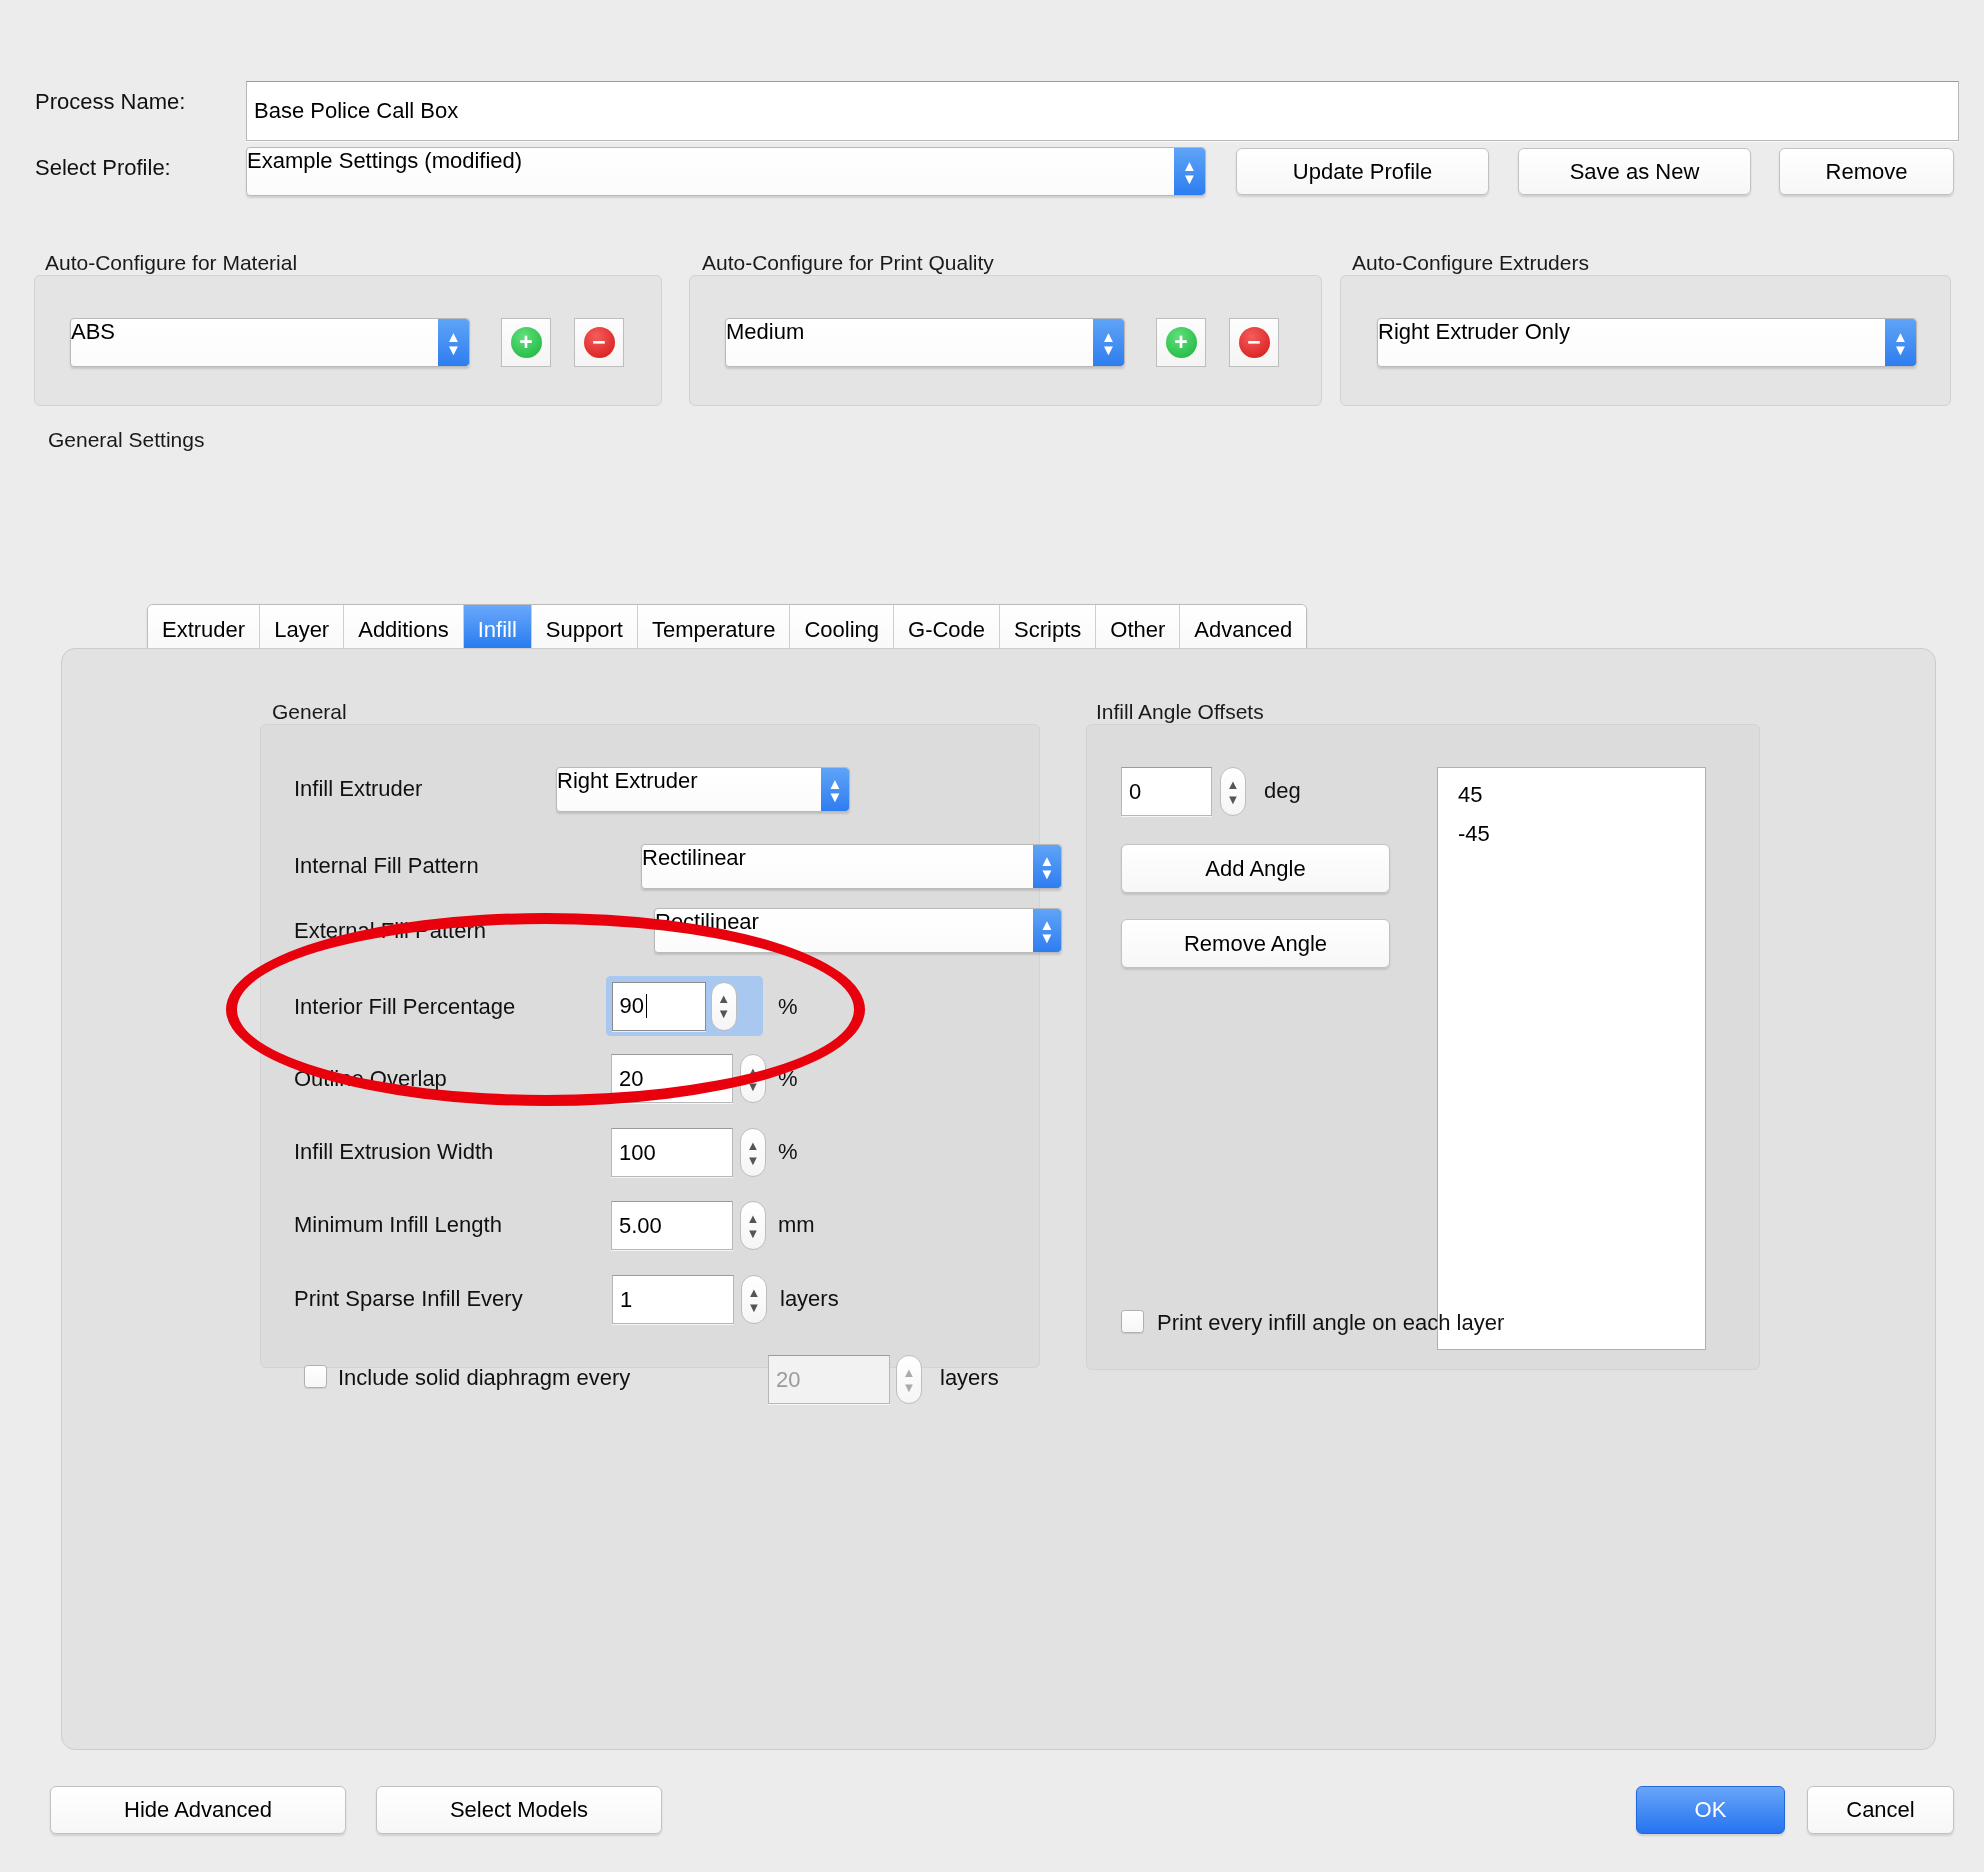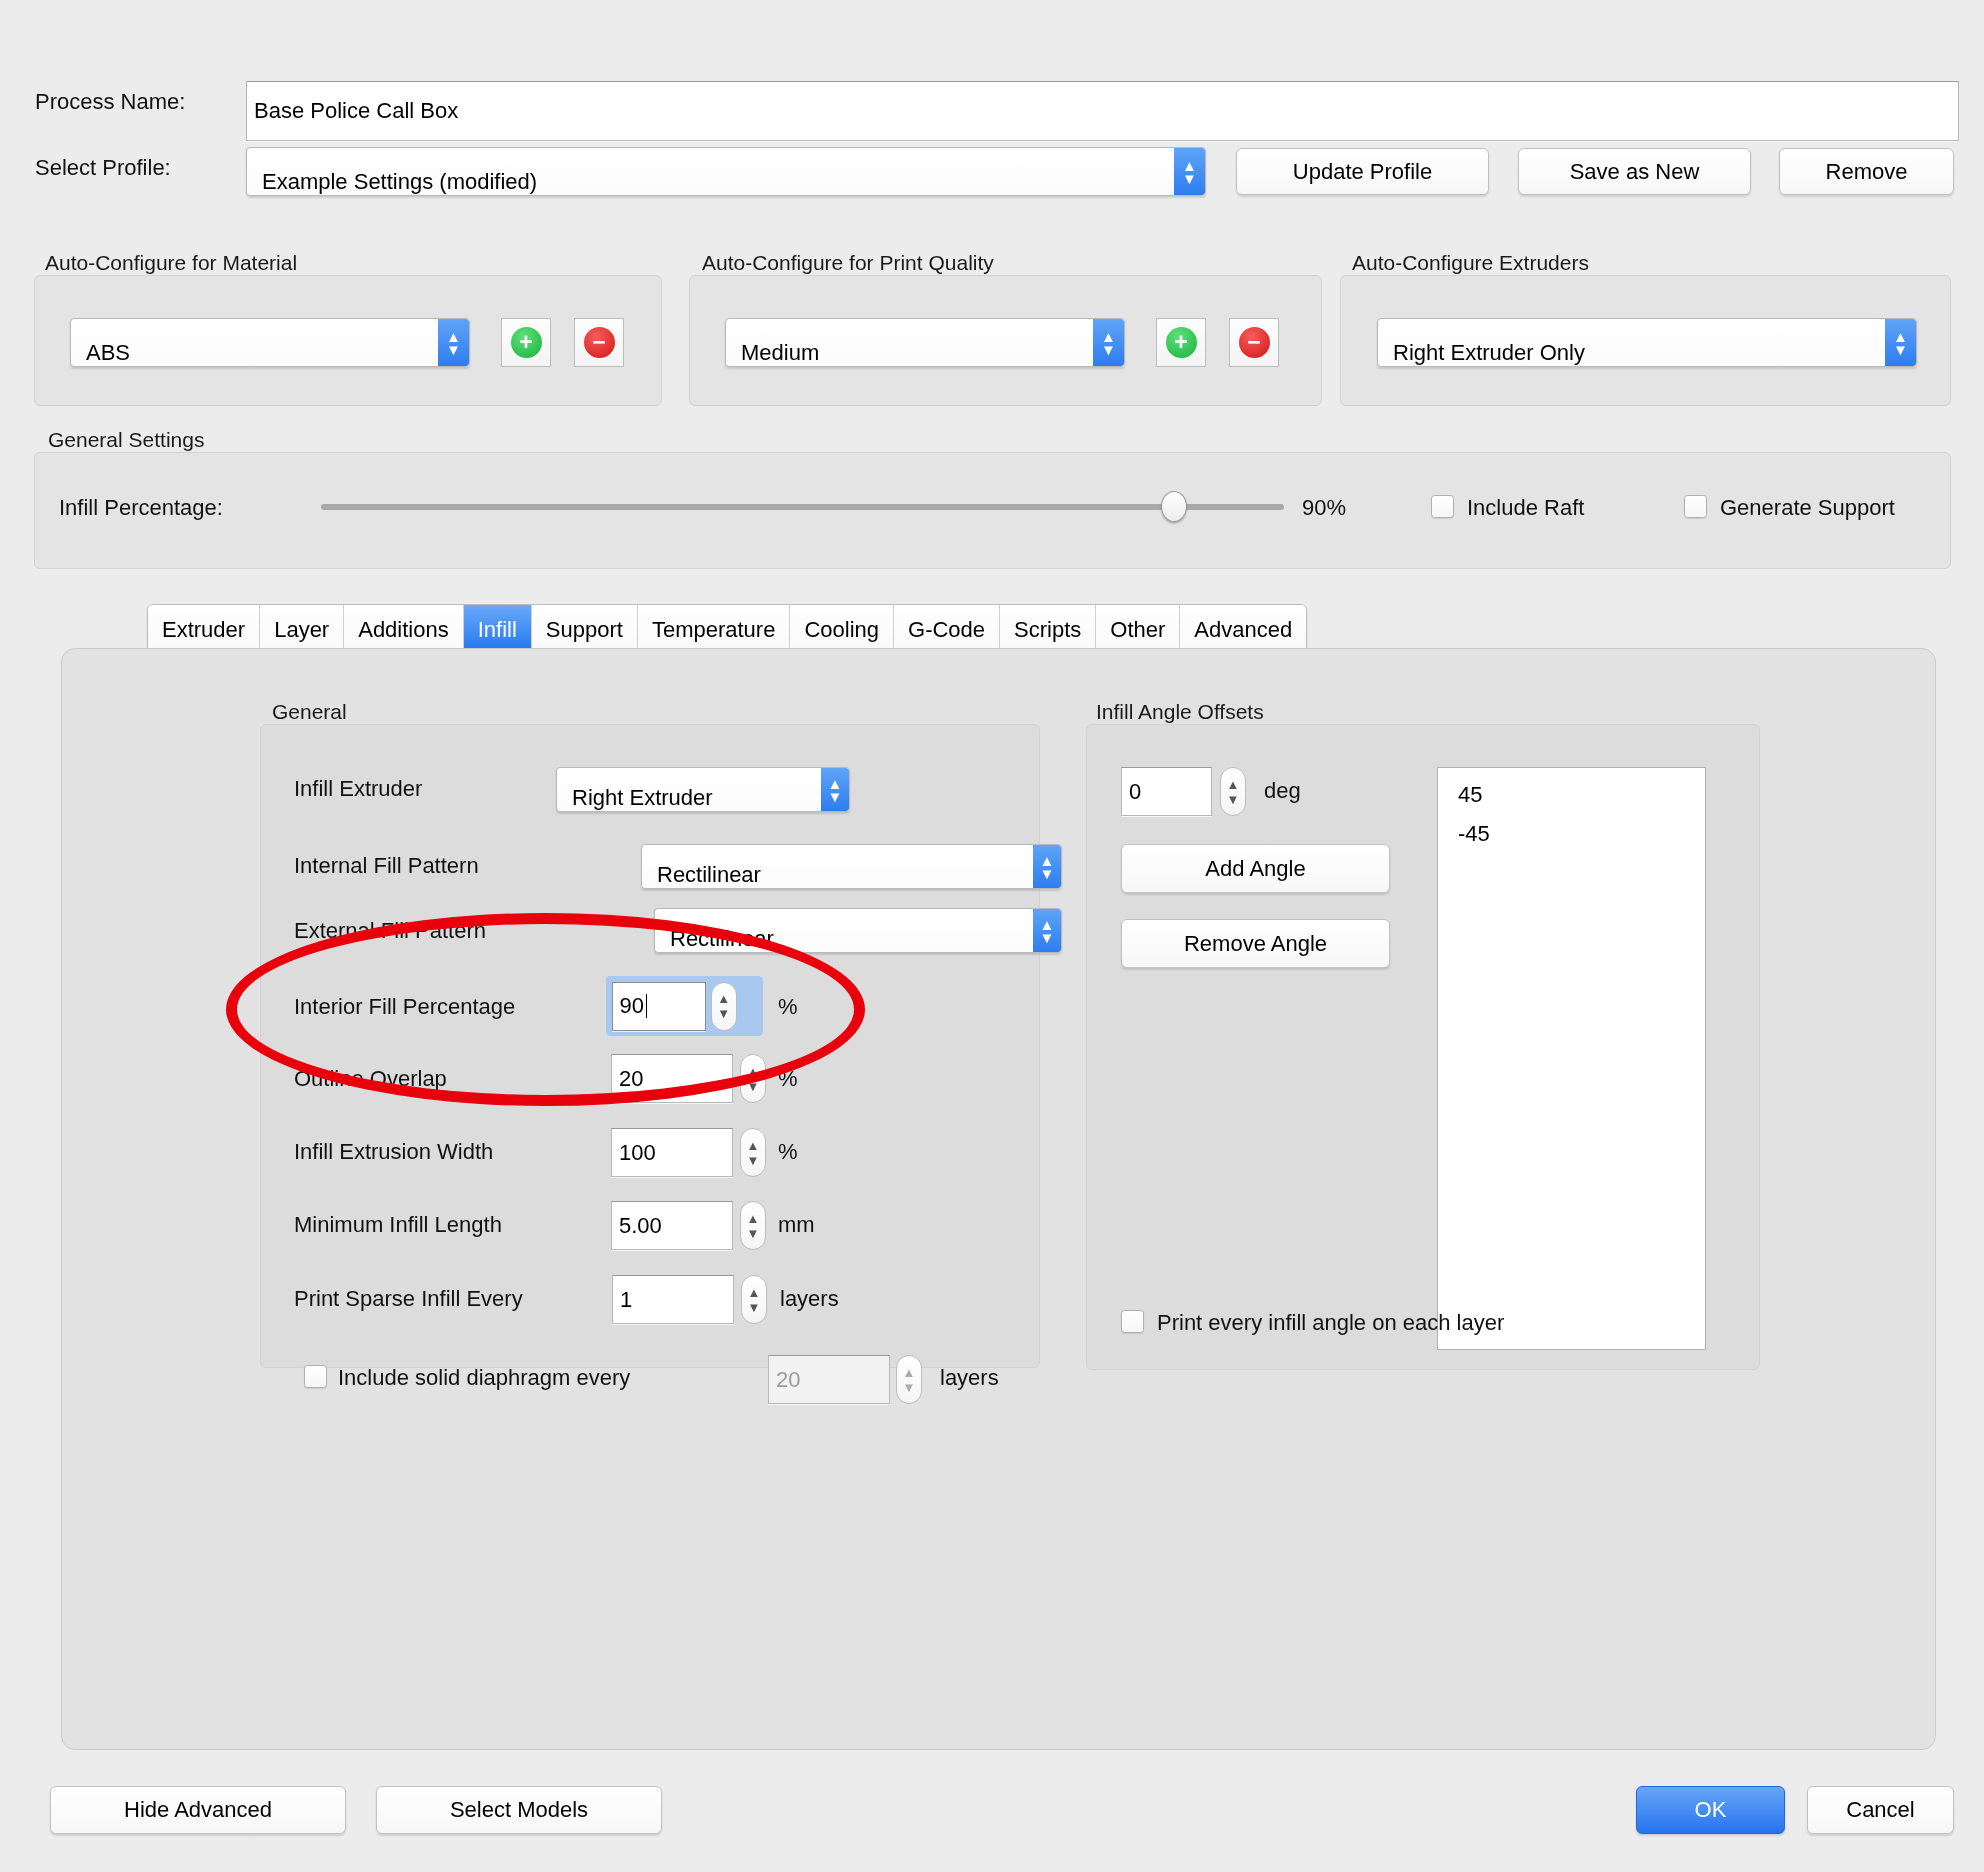--- a/index.html
+++ b/index.html
@@ -45,23 +45,23 @@
     padding: 0 7px;
     box-shadow: 0 1px 0 rgba(255,255,255,.7);
   }
 
   
   .popup {
     position: relative;
     background: linear-gradient(to bottom,#ffffff,#fbfbfb);
     border: 1px solid #b9b9b9;
     border-radius: 4px;
-    display: flex; align-items: flex-end;
-    font-size: 22px; color: #000;
-    padding-left: 15px;
+    display: flex; align-items: flex-start;
+    font-size: 22px; color: #000;
+    padding-left: 0;
     box-shadow: 0 1.5px 2px rgba(0,0,0,.13);
     overflow: hidden;
   }
   .popup .arrows {
     position: absolute; right: 0; top: 0; bottom: 0; width: 31px;
     background: linear-gradient(to bottom,#5fa4f7,#2e7df0);
     display: flex; flex-direction: column;
     align-items: center; justify-content: center;
     color: #fff; font-size: 14px; line-height: 13px;
     border-radius: 0 3px 3px 0;
@@ -247,30 +247,20 @@
     <div class="popup" style="position:absolute;left:36px;top:42px;width:540px;height:49px;">
       <span>Right Extruder Only</span>
       <span class="arrows">
           <span>▲</span>
           <span>▼</span>
         </span>
     </div>
   </div>
 
   <div class="grp-title" style="position:absolute;left:48px;top:428px;">General Settings</div>
-  <div class="groupbox" style="position:absolute;left:34px;top:452px;width:1917px;height:117px;">
-    <div class="lbl" style="position:absolute;left:24px;top:42px;">Infill Percentage:</div>
-    <div style="position:absolute;left:286px;top:51px;width:963px;height:6px;" class="track"></div>
-    <div class="knob" style="position:absolute;left:1126px;top:38px;"></div>
-    <div class="lbl" style="position:absolute;left:1267px;top:42px;">90%</div>
-    <div class="cbox" style="position:absolute;left:1396px;top:42px;"></div>
-    <div class="lbl" style="position:absolute;left:1432px;top:42px;">Include Raft</div>
-    <div class="cbox" style="position:absolute;left:1649px;top:42px;"></div>
-    <div class="lbl" style="position:absolute;left:1685px;top:42px;">Generate Support</div>
-  </div>
 
   <div class="tabbar" style="left:147px;top:604px;">
     <div class="tab">Extruder</div>
     <div class="tab">Layer</div>
     <div class="tab">Additions</div>
     <div class="tab active">Infill</div>
     <div class="tab">Support</div>
     <div class="tab">Temperature</div>
     <div class="tab">Cooling</div>
     <div class="tab">G-Code</div>

